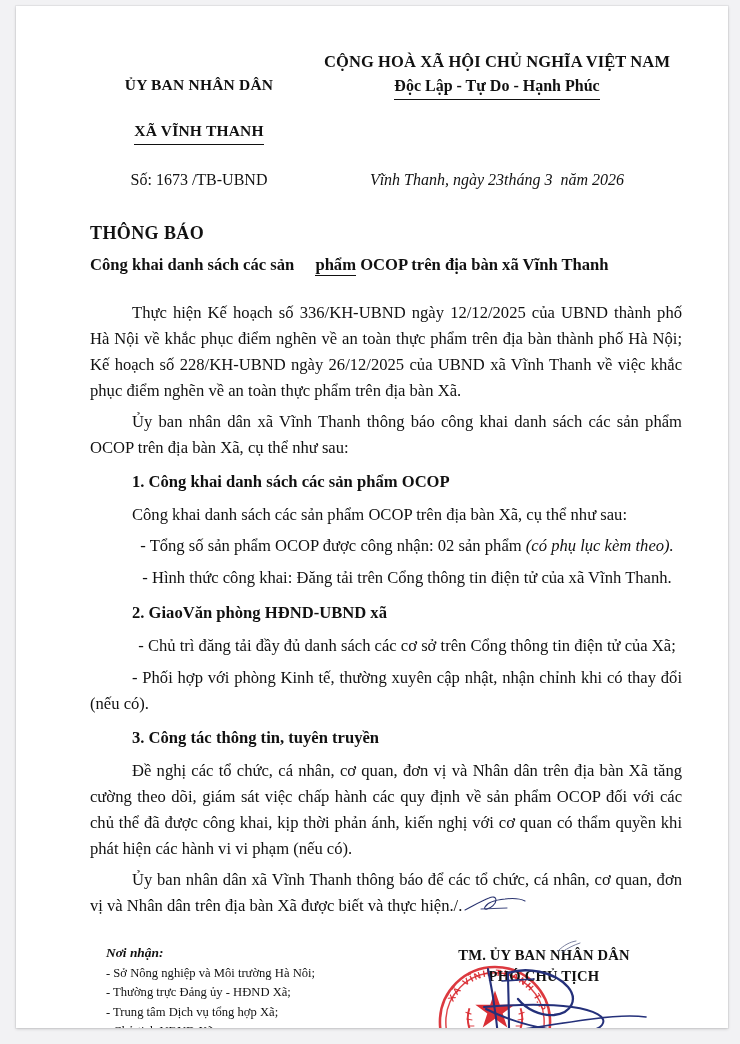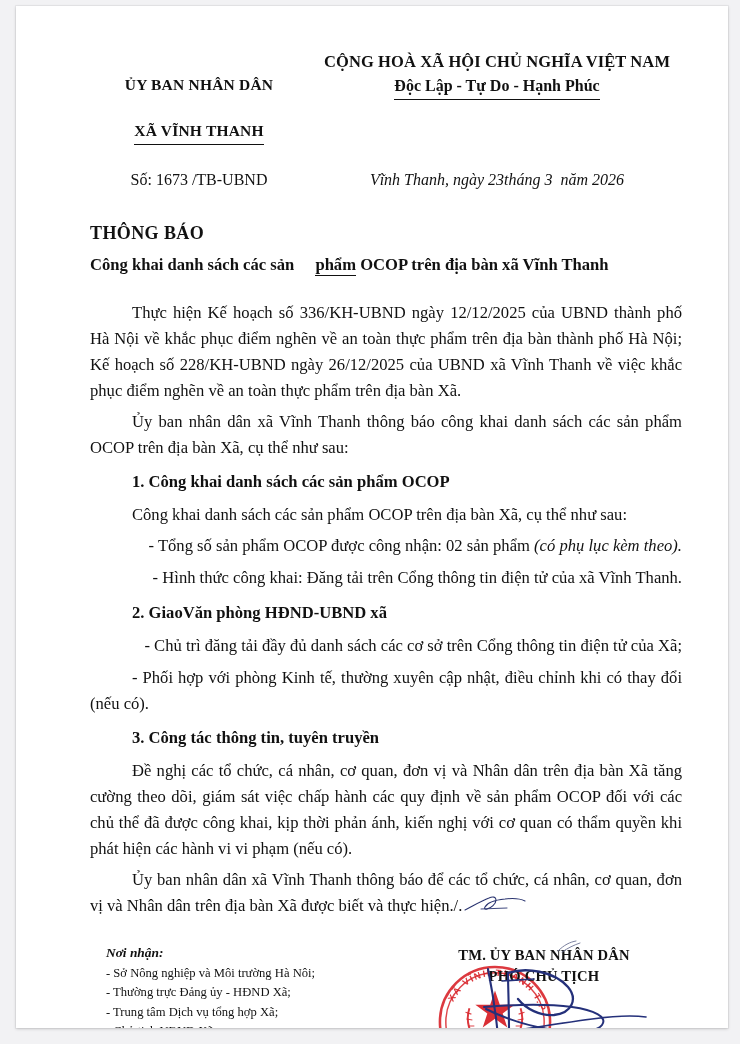--- a/index.html
+++ b/index.html
@@ -141,21 +141,21 @@
     margin-top: 9px;
     margin-bottom: 7px;
     text-align: left;
   }
   .body-text p.bullet {
     text-indent: 42px;
     text-align: justify;
     margin-bottom: 6px;
   }
   .body-text p.last-line {
-    text-align: right;
+    text-align: center;
   }
   .body-text i { font-style: italic; }
 
   .sig-inline {
     display: inline-block;
     width: 78px;
     height: 16px;
     position: relative;
     vertical-align: -3px;
     margin-left: 1px;
@@ -273,21 +273,21 @@
       <p>Công khai danh sách các sản phẩm OCOP trên địa bàn Xã, cụ thể như sau:</p>
 
       <p class="bullet last-line"><span>- Tổng số sản phẩm OCOP được công nhận: 02 sản phẩm </span><i>(có phụ lục kèm theo).</i></p>
 
       <p class="bullet last-line">- Hình thức công khai: Đăng tải trên Cổng thông tin điện tử của xã Vĩnh Thanh.</p>
 
       <p class="heading">2. GiaoVăn phòng HĐND-UBND xã</p>
 
       <p class="bullet last-line">- Chủ trì đăng tải đầy đủ danh sách các cơ sở trên Cổng thông tin điện tử của Xã;</p>
 
-      <p class="bullet">- Phối hợp với phòng Kinh tế, thường xuyên cập nhật, điều chỉnh khi có thay đổi (nếu có).</p>
+      <p class="bullet">- Phối hợp với phòng Kinh tế, thường xuyên cập nhật, nhận chỉnh khi có thay đổi (nếu có).</p>
 
       <p class="heading">3. Công tác thông tin, tuyên truyền</p>
 
       <p>Đề nghị các tổ chức, cá nhân, cơ quan, đơn vị và Nhân dân trên địa bàn Xã tăng cường theo dõi, giám sát việc chấp hành các quy định về sản phẩm OCOP đối với các chủ thể đã được công khai, kịp thời phản ánh, kiến nghị với cơ quan có thẩm quyền khi phát hiện các hành vi vi phạm (nếu có).</p>
 
       <p><span>Ủy ban nhân dân xã Vĩnh Thanh thông báo để các tổ chức, cá nhân, cơ quan, đơn vị và Nhân dân trên địa bàn Xã được biết và thực hiện./.</span><span class="sig-inline"><svg width="78" height="24" viewBox="0 0 78 24" aria-hidden="true">
               <path d="M2 18 C10 14 18 9 26 6 C30 4 33 5 33 8 C33 12 28 16 24 17 C22 17.5 21 17 22 15 C24 11 32 8 42 7 C50 6 58 7 62 9" fill="none" stroke="#2a3470" stroke-width="1.1" stroke-linecap="round"></path>
               <path d="M18 17 L44 16" fill="none" stroke="#2a3470" stroke-width="0.9" stroke-linecap="round"></path>
             </svg></span></p>
 

